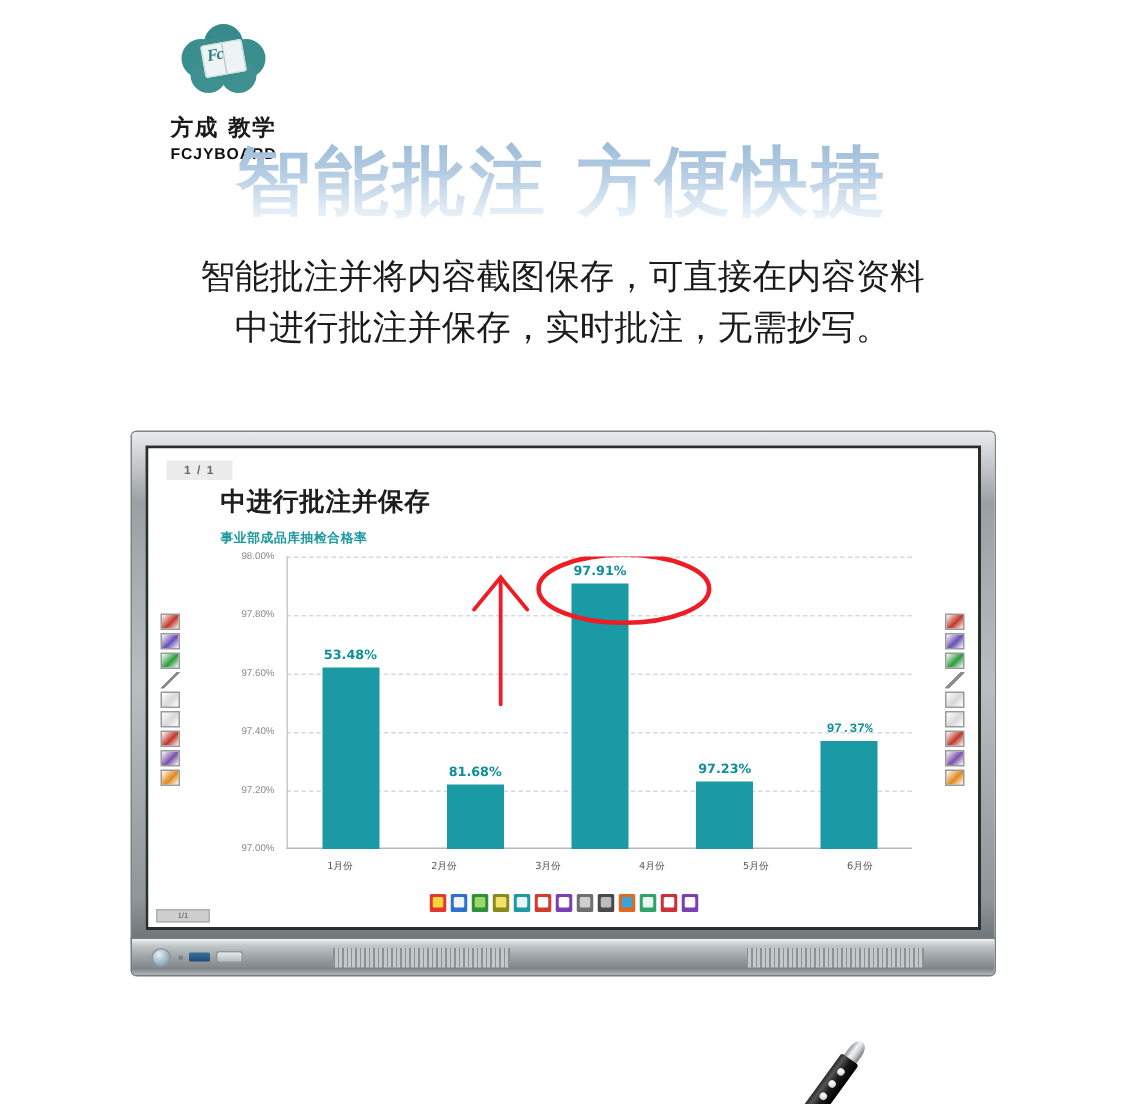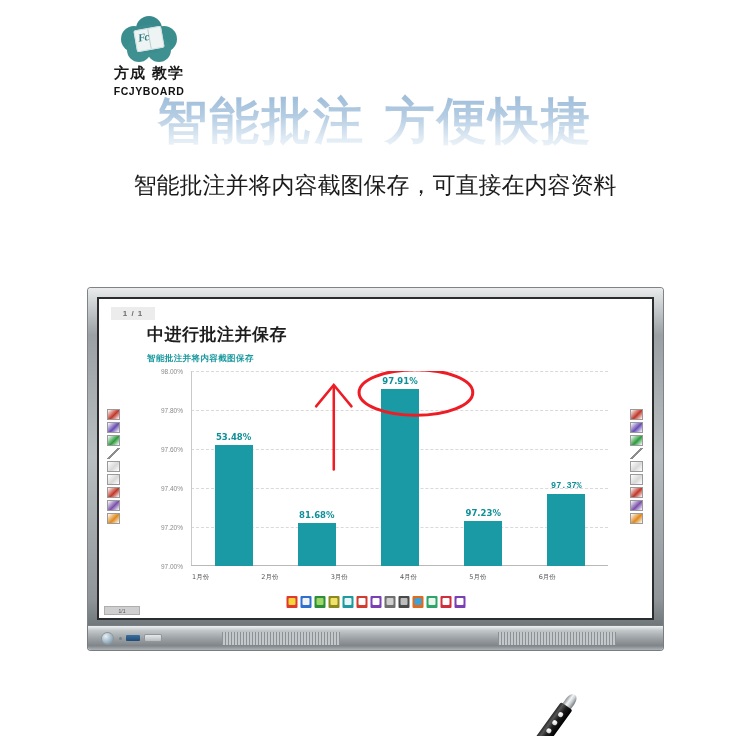--- a/index.html
+++ b/index.html
@@ -30,21 +30,21 @@
   .book:after{
     content:""; position:absolute; left:50%; top:1px; width:1px; height:20px; background:#b9cdcd;
   }
   .book-letters{
     position:absolute; left:17px; top:15px; font-size:11px; font-style:italic;
     color:#2f7d80; font-family:"Liberation Serif", serif; letter-spacing:-1px;
     transform: rotate(-10deg); z-index:3; font-weight:700;
   }
   .brand-cn {
     text-align:center; font-size:15px; font-weight:700; color:#1a1a1a;
-    letter-spacing:1px; margin-top:2px; font-family:"DejaVu Sans", sans-serif;
+    letter-spacing:1px; margin-top:14px; font-family:"DejaVu Sans", sans-serif;
   }
   .brand-en {
     text-align:center; font-size:10.5px; font-weight:700; color:#111;
     letter-spacing:0.6px; margin-top:2px;
   }
 
   
   .headline {
     position:absolute; left:0; top:93px; width:750px; text-align:center;
     font-size:50px; font-weight:700; letter-spacing:2px;
@@ -123,21 +123,21 @@
   .axisline-x { position:absolute; left:0; right:0; bottom:0; height:1px; background:#b8b8b8; }
 
   .bars { position:absolute; left:1px; right:0; top:0; bottom:0; display:flex; align-items:flex-end; }
   .bar-slot { flex:1; display:flex; flex-direction:column; align-items:center; justify-content:flex-end; height:100%; position:relative; }
   .bar { width:38px; background:#1a9aa4; }
   .bar-label {
     position:absolute; font-size:8.5px; font-weight:700; color:#0e8f99;
     white-space:nowrap; font-family:"DejaVu Sans", sans-serif;
   }
   .xlabels { position:absolute; left:1px; right:0; bottom:-16px; display:flex; }
-  .xlab { flex:1; text-align:left; font-size:6.5px; color:#555; font-family:"DejaVu Sans", sans-serif; }
+  .xlab { flex:1; text-align:center; font-size:6.5px; color:#555; font-family:"DejaVu Sans", sans-serif; }
 
   
   .annot { position:absolute; inset:0; pointer-events:none; }
 
   
   .pen {
     position:absolute; left:452px; top:398px; width:16px; height:92px;
     transform: rotate(36deg); transform-origin: 50% 50%;
   }
   .pen-tip {
@@ -194,20 +194,21 @@
       <span class="book-letters">Fc</span>
     </div>
     <div class="brand-cn">方成  教学</div>
     <div class="brand-en">FCJYBOARD</div>
   </div>
 
   <h1 class="headline">智能批注 方便快捷</h1>
 
   <div class="subtitle">
     <div>智能批注并将内容截图保存，可直接在内容资料</div>
+    <div>中进行批注并保存，实时批注，无需抄写。</div>
   </div>
 
   <div class="device">
     <div class="bezel">
       <div class="bezel-inner">
         <div class="screen">
 
           <div class="page-indicator">1 / 1</div>
 
           <div class="side-bar side-left" id="leftbar">
@@ -228,21 +229,21 @@
               <span class="tool-ic" style="background: linear-gradient(135deg, transparent 44%, rgb(141, 141, 141) 44%, rgb(141, 141, 141) 56%, transparent 56%) rgb(255, 255, 255); border: none;"></span>
               <span class="tool-ic" style="background: linear-gradient(135deg, rgb(255, 255, 255) 0%, rgb(216, 216, 216) 55%, rgb(255, 255, 255) 100%);"></span>
               <span class="tool-ic" style="background: linear-gradient(135deg, rgb(255, 255, 255) 0%, rgb(216, 216, 216) 55%, rgb(255, 255, 255) 100%);"></span>
               <span class="tool-ic" style="background: linear-gradient(135deg, rgb(255, 255, 255) 0%, rgb(192, 57, 43) 55%, rgb(255, 255, 255) 100%);"></span>
               <span class="tool-ic" style="background: linear-gradient(135deg, rgb(255, 255, 255) 0%, rgb(123, 82, 171) 55%, rgb(255, 255, 255) 100%);"></span>
               <span class="tool-ic" style="background: linear-gradient(135deg, rgb(255, 255, 255) 0%, rgb(224, 138, 30) 55%, rgb(255, 255, 255) 100%);"></span>
             </div>
 
           <div class="chart">
             <div class="chart-title">中进行批注并保存</div>
-            <div class="chart-sub">智能批注并将内容截图保存</div>
+            <div class="chart-sub">事业部成品库抽检合格率</div>
 
             <div class="plot">
               <div class="yaxis" id="yaxis">
                   <div class="ytick" style="top: 0%;">98.00%</div>
                   <div class="ytick" style="top: 20%;">97.80%</div>
                   <div class="ytick" style="top: 40%;">97.60%</div>
                   <div class="ytick" style="top: 60%;">97.40%</div>
                   <div class="ytick" style="top: 80%;">97.20%</div>
                   <div class="ytick" style="top: 100%;">97.00%</div>
                 </div>

